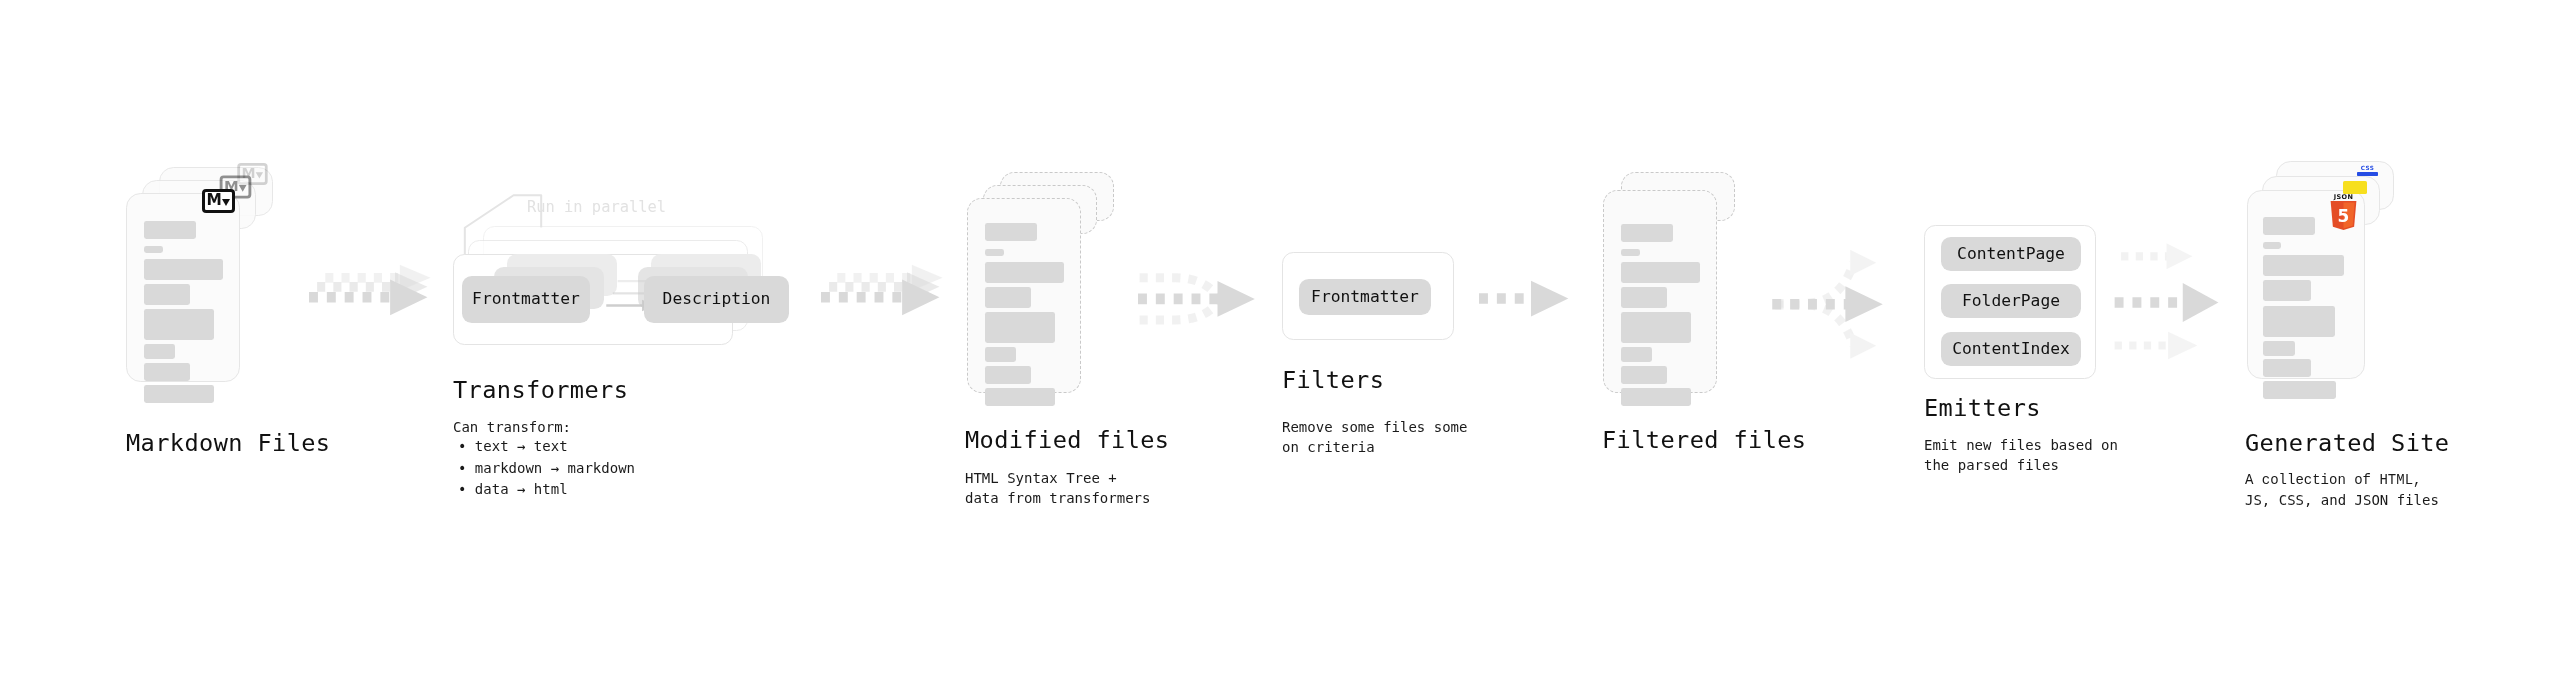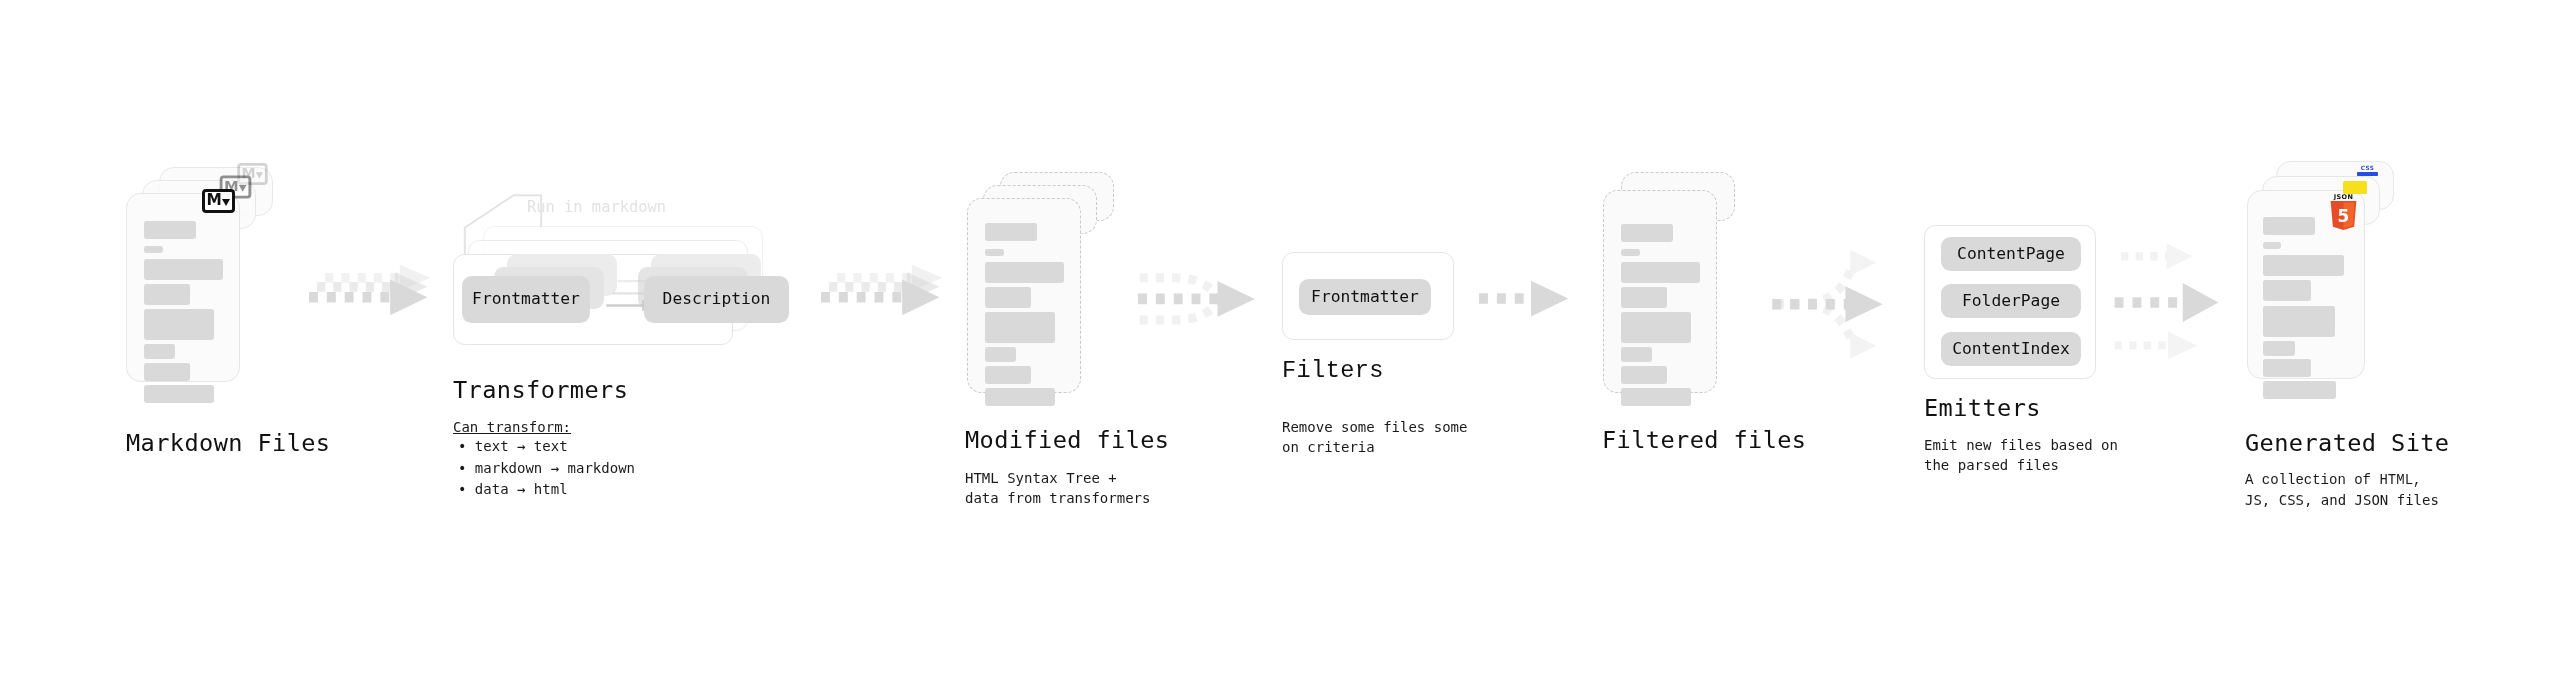--- a/index.html
+++ b/index.html
@@ -121,21 +121,21 @@
         <polygon points="100,24 146,46 100,68" fill="#d9d9d9"></polygon>
       </g>
     </svg>
   </div>
 
   <div class="arrows" style="left:463px;top:192px;width:106px;height:65px;">
     <svg width="106" height="65" viewBox="0 0 130 80">
       <path d="M2,78 L2,44 L62,4 L96,4 L96,44" fill="none" stroke="#e4e4e4" stroke-width="2.5" stroke-linejoin="round"></path>
     </svg>
   </div>
-  <div class="rip" style="left:527px;top:200px;">Run in markdown</div>
+  <div class="rip" style="left:527px;top:200px;">Run in parallel</div>
 
   <div class="panel" style="left:483px;top:226px;width:280px;height:91px;opacity:.5;"></div>
   <div class="panel" style="left:468px;top:240px;width:280px;height:91px;opacity:.72;"></div>
   <div class="panel" style="left:453px;top:254px;width:280px;height:91px;"></div>
 
   <div class="pill ghost" style="left:507px;top:254px;width:110px;height:42px;"></div>
   <div class="pill ghost" style="left:651px;top:254px;width:110px;height:42px;"></div>
   <div class="pill ghost2" style="left:494px;top:267px;width:110px;height:42px;"></div>
   <div class="pill ghost2" style="left:638px;top:267px;width:110px;height:42px;"></div>
 
@@ -153,21 +153,21 @@
         <line x1="4" y1="40" x2="50" y2="40" stroke="#c9c9c9" stroke-width="3"></line>
         <polygon points="48,33 64,40 48,47" fill="#c9c9c9"></polygon>
       </g>
     </svg>
   </div>
 
   <div class="pill" style="left:462px;top:276px;width:128px;height:47px;">Frontmatter</div>
   <div class="pill" style="left:644px;top:276px;width:145px;height:47px;">Description</div>
 
   <div class="title" style="left:453px;top:378px;">Transformers</div>
-  <div class="sub" style="left:453px;top:417px;text-decoration:underline;">Can transform:</div>
+  <div class="sub" style="left:453px;top:417px;">Can transform:</div>
   <div class="sub bullets" style="left:458px;top:436px;">• <span>text → text</span></div>
   <div class="sub bullets" style="left:458px;top:458px;">• <span>markdown → markdown</span></div>
   <div class="sub bullets" style="left:458px;top:479px;">• <span>data → html</span></div>
 
   <div class="arrows" style="left:821px;top:260px;width:146px;height:73px;">
     <svg width="146" height="73" viewBox="0 0 180 90">
       <g opacity="0.35">
         <line x1="20" y1="22" x2="118" y2="22" stroke="#d9d9d9" stroke-width="12" stroke-dasharray="10 10"></line>
         <polygon points="112,6 150,22 112,38" fill="#d9d9d9"></polygon>
       </g>
@@ -210,21 +210,21 @@
       </g>
       <g opacity="1">
         <line x1="0" y1="38" x2="104" y2="38" stroke="#d9d9d9" stroke-width="13" stroke-dasharray="11 11"></line>
         <polygon points="98,16 144,38 98,60" fill="#d9d9d9"></polygon>
       </g>
     </svg>
   </div>
 
   <div class="panel" style="left:1282px;top:252px;width:172px;height:88px;"></div>
   <div class="pill" style="left:1299px;top:279px;width:132px;height:36px;">Frontmatter</div>
-  <div class="title" style="left:1282px;top:358px;font-family:Liberation Mono, monospace;">Filters</div>
+  <div class="title" style="left:1282px;top:368px;">Filters</div>
   <div class="sub" style="left:1282px;top:417px;">Remove some files some</div>
   <div class="sub" style="left:1282px;top:437px;">on criteria</div>
 
   <div class="arrows" style="left:1479px;top:278px;width:130px;height:41px;">
     <svg width="130" height="41" viewBox="0 0 160 50">
       <line x1="0" y1="25" x2="70" y2="25" stroke="#d9d9d9" stroke-width="13" stroke-dasharray="11 11"></line>
       <polygon points="64,3 110,25 64,47" fill="#d9d9d9"></polygon>
     </svg>
   </div>
 

